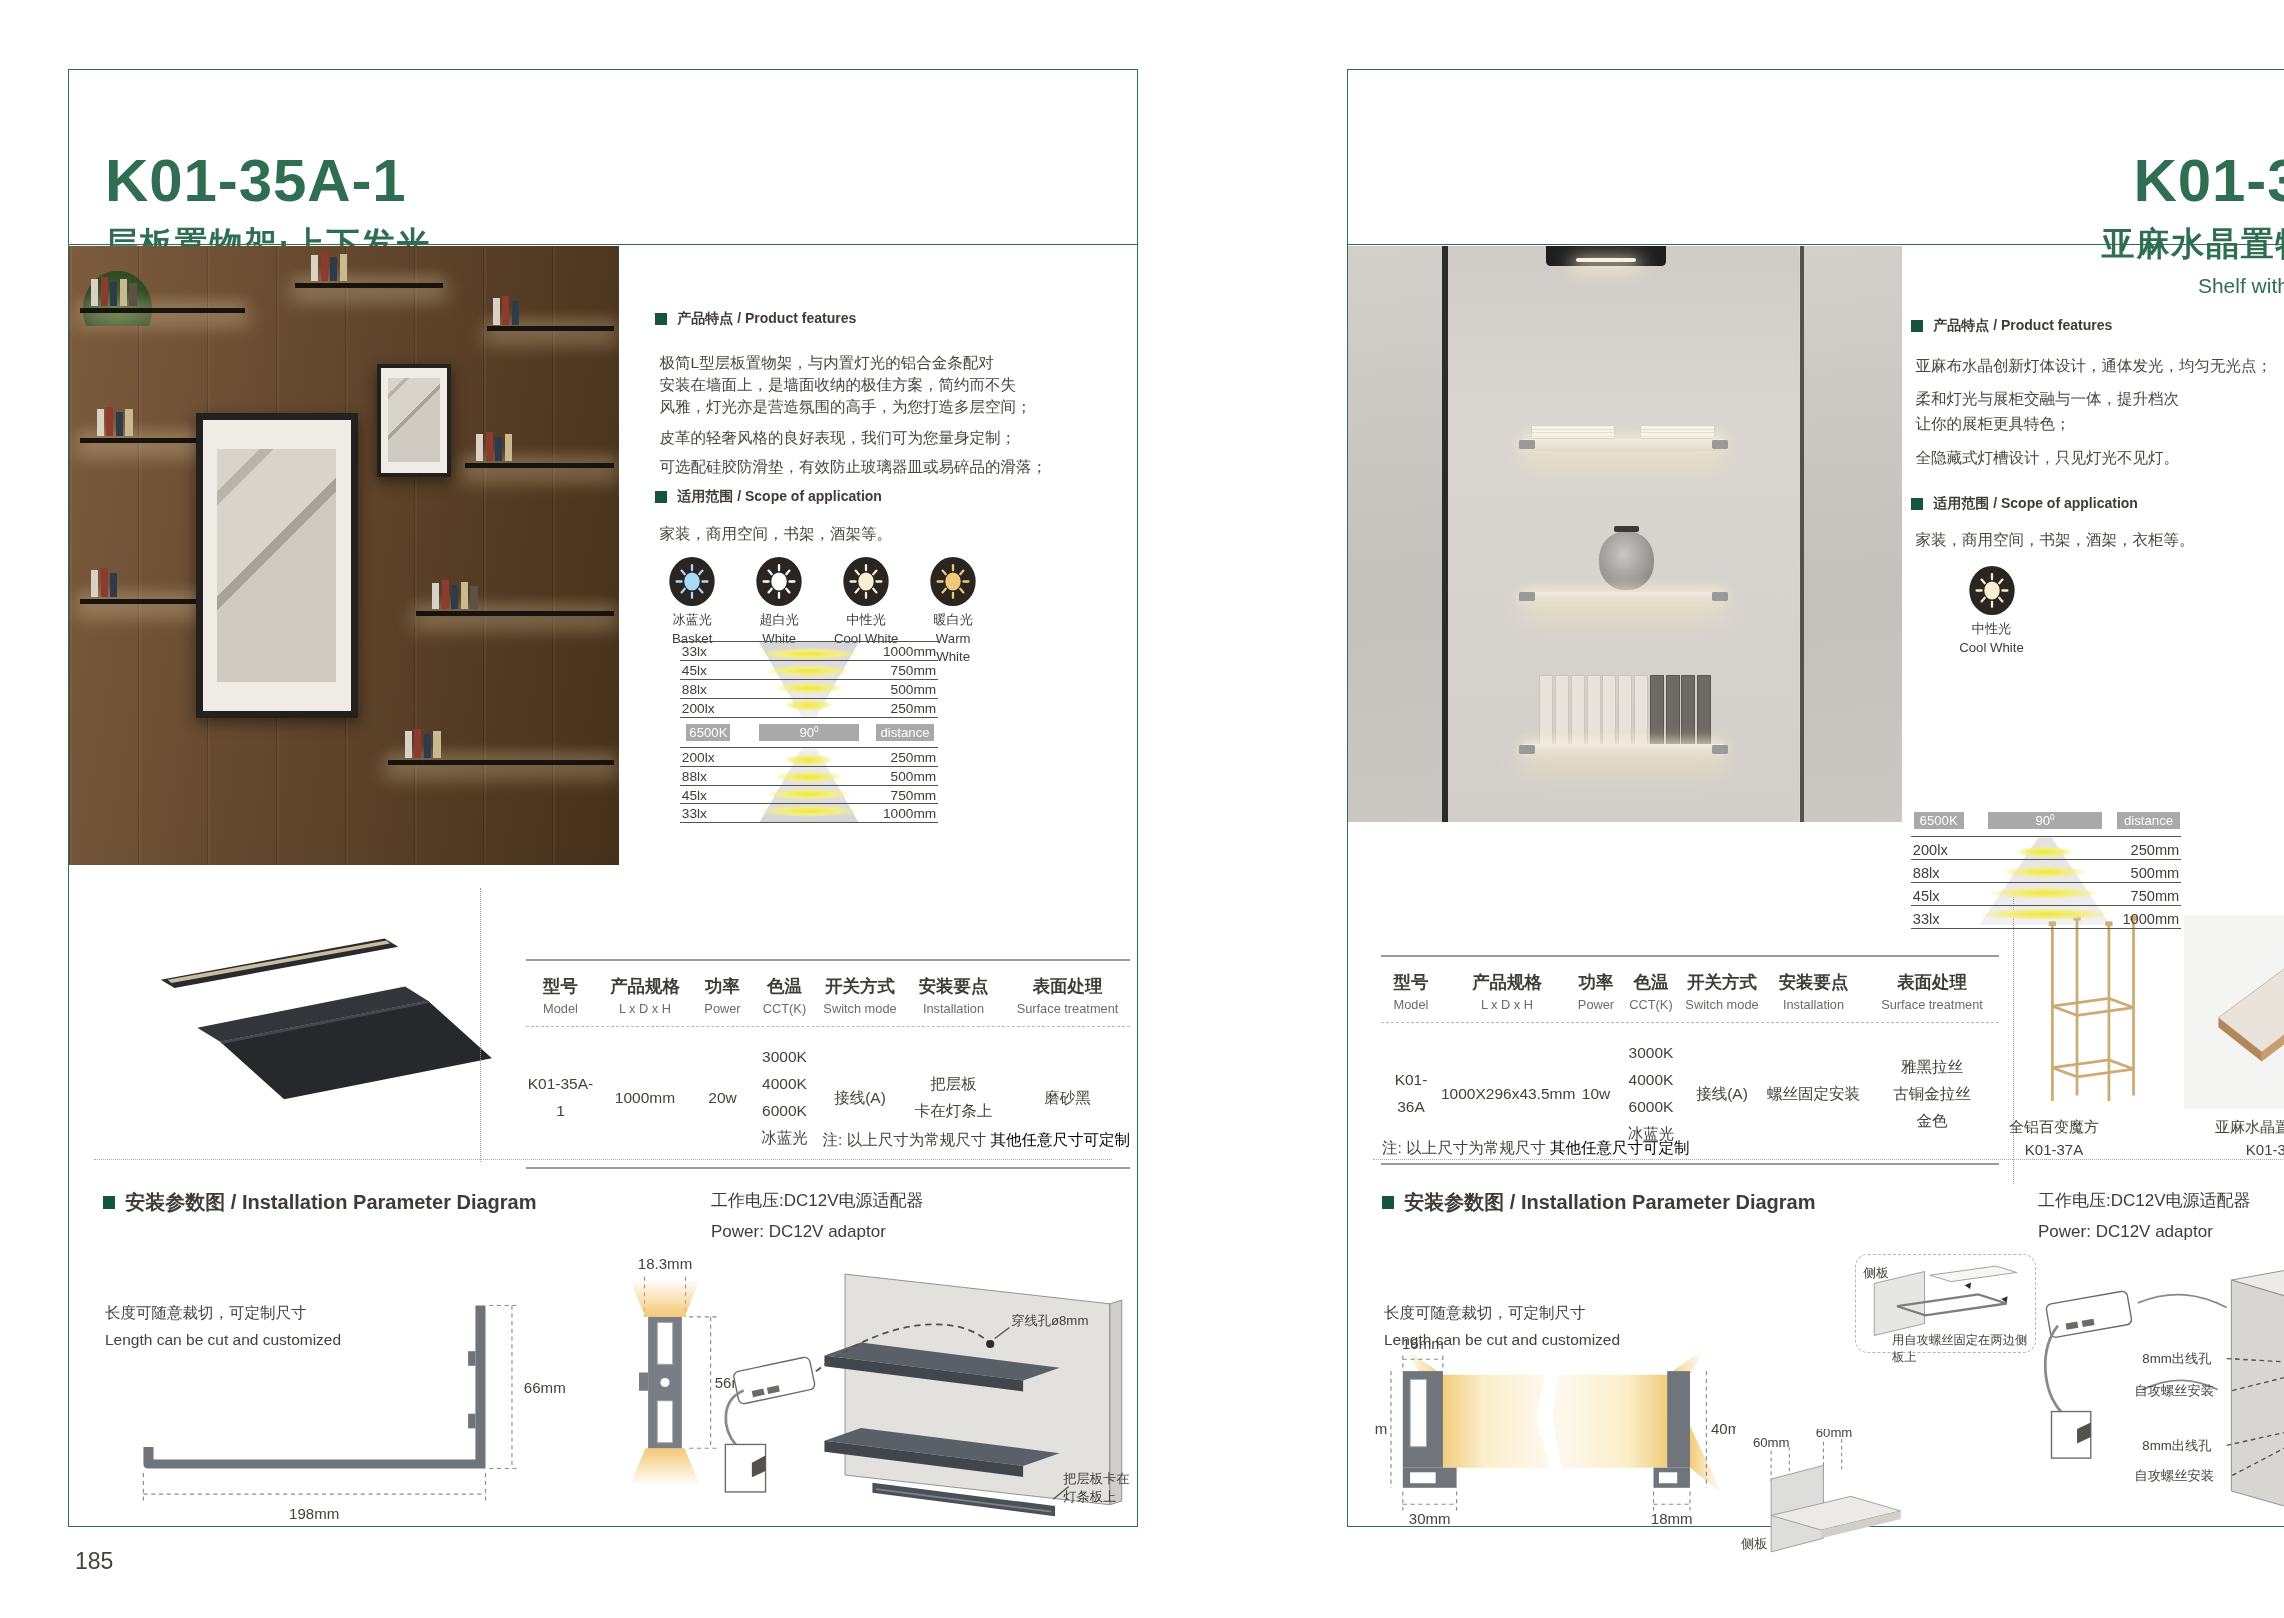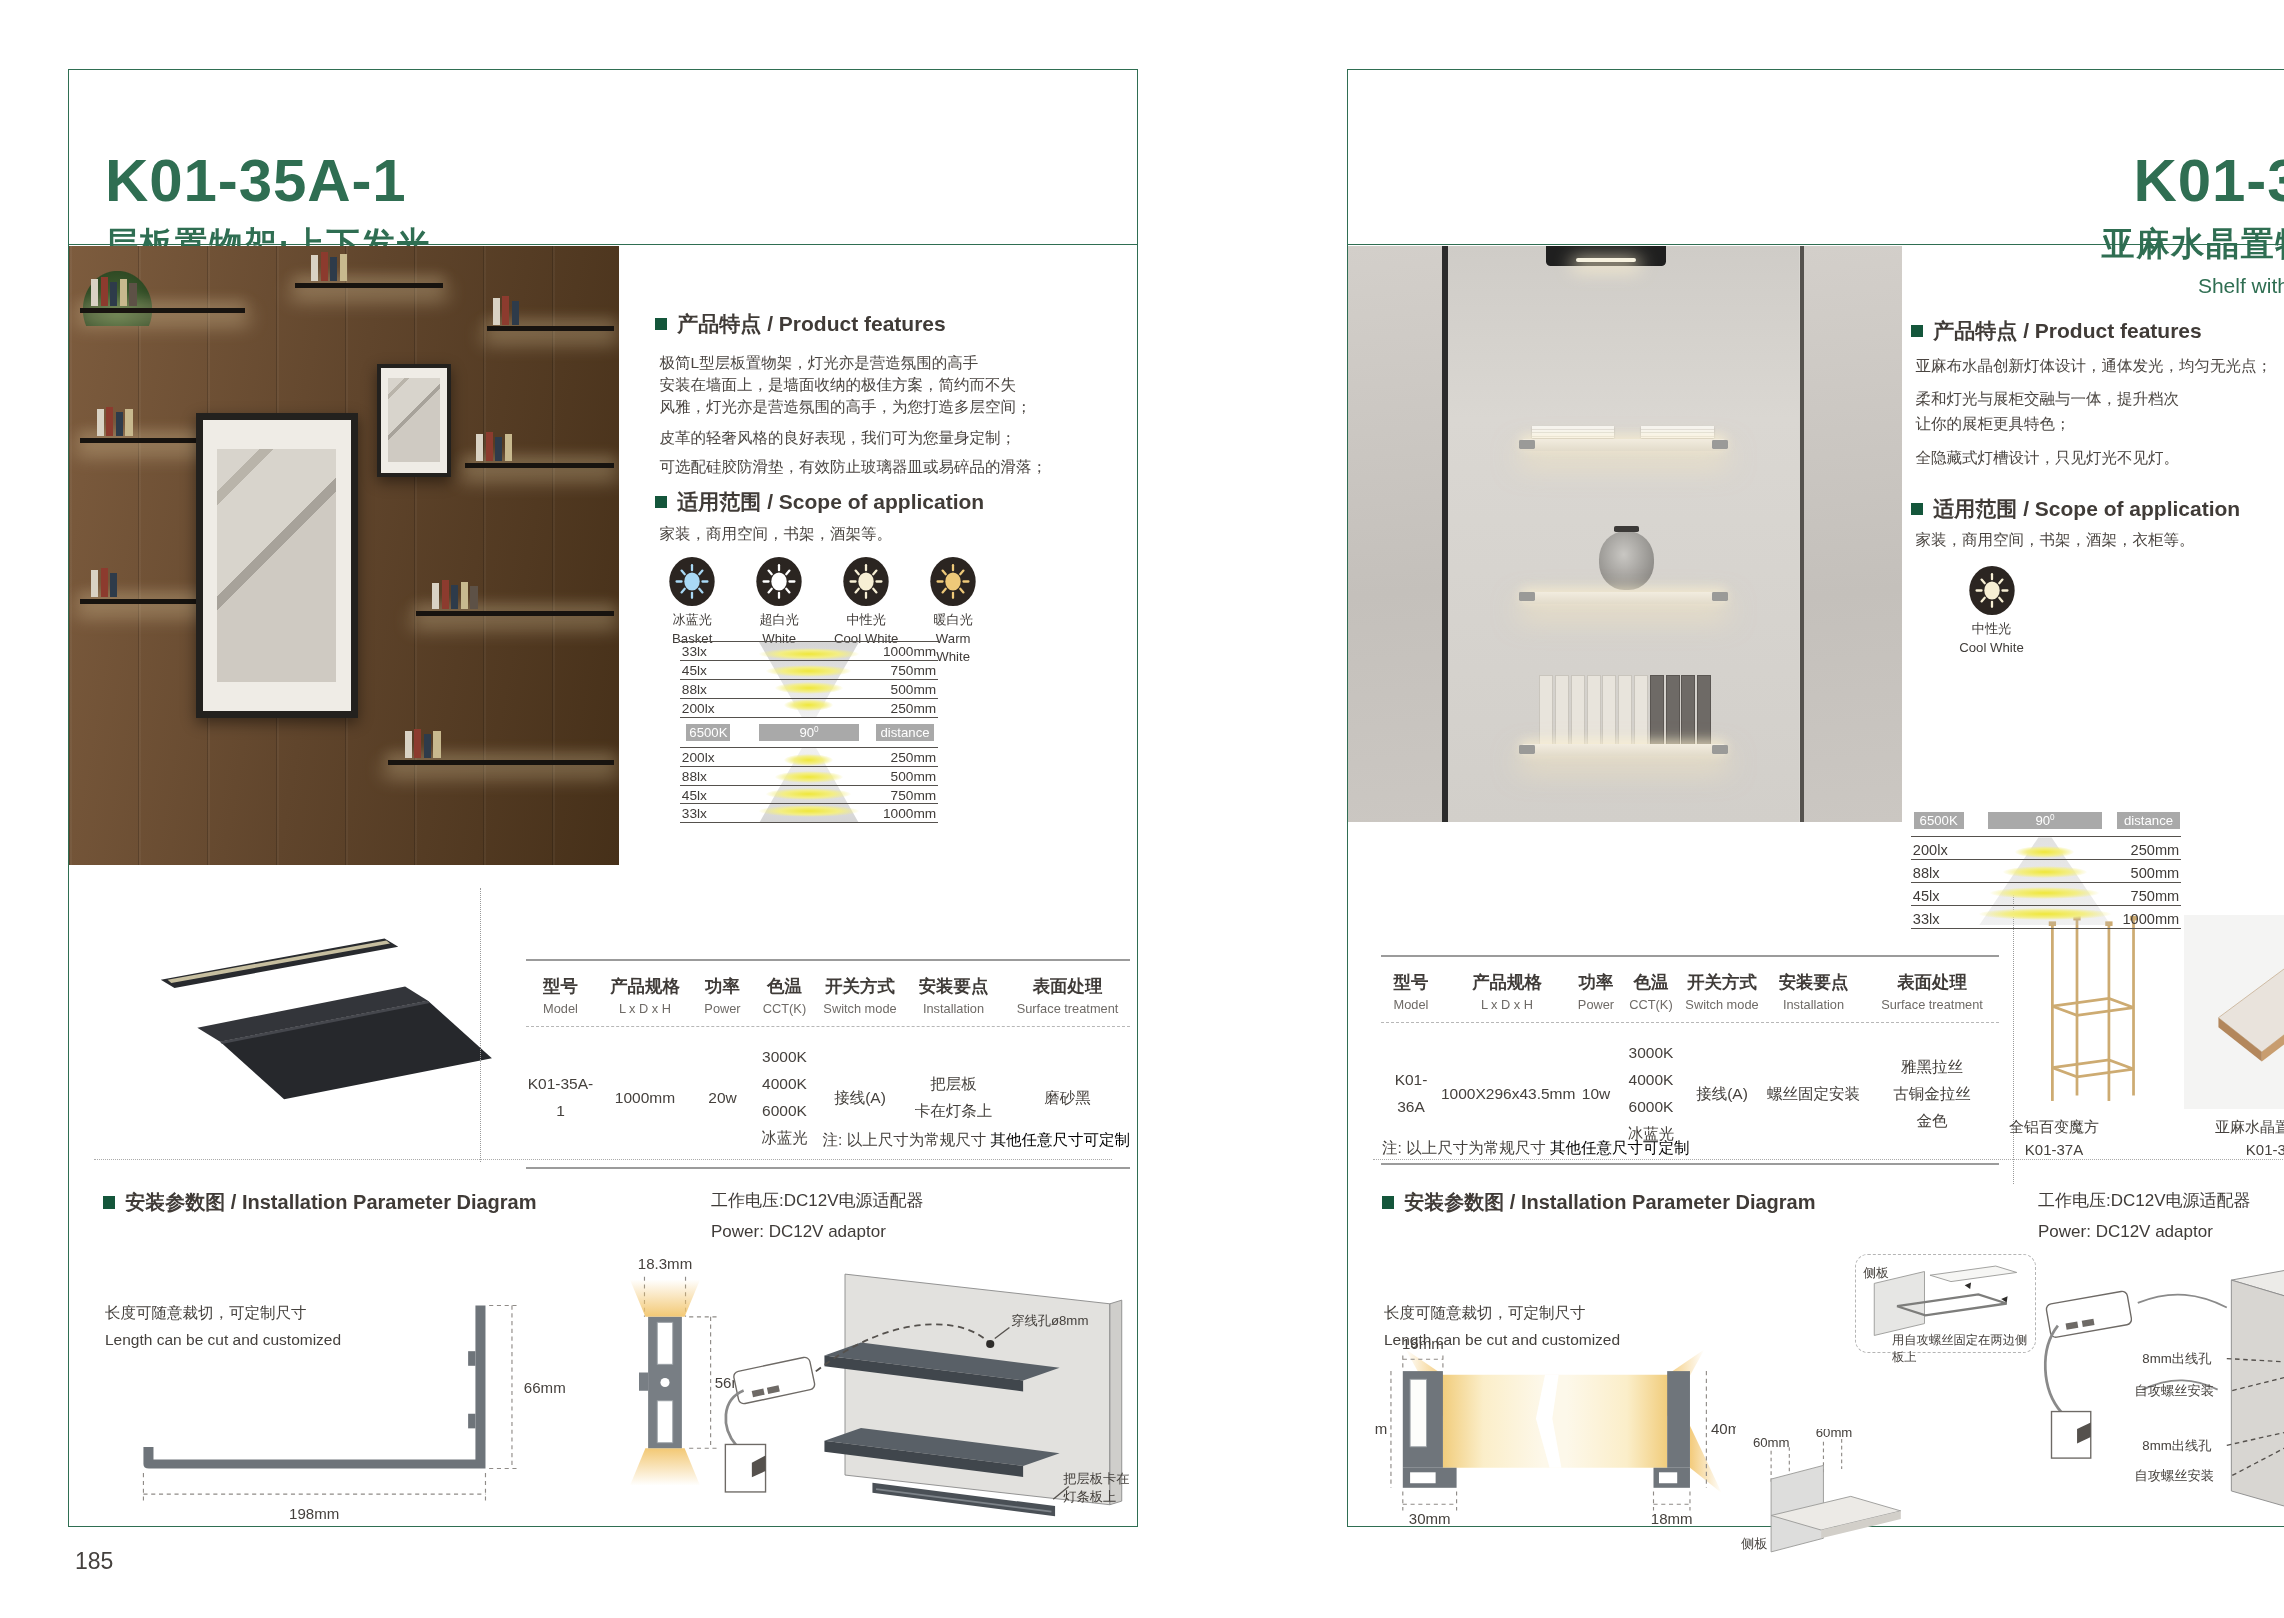--- a/index.html
+++ b/index.html
@@ -34,21 +34,21 @@
   .rshelf{position:absolute;left:21%;width:58%;height:12px;background:linear-gradient(180deg,#f2ecdf,#e2dbca);border-radius:1.8px;box-shadow:0 -2.7px 12px 0.9px rgba(255,244,210,.65),0 12px 27px 2.7px rgba(255,238,190,.5);}
   .rshelf::before,.rshelf::after{content:"";position:absolute;top:0.9px;width:15.5px;height:9px;background:#9a9a98;border-radius:1.4px;}
   .rshelf::before{left:-2.7px}.rshelf::after{right:-2.7px}
   .vase{position:absolute;width:55px;height:59px;background:radial-gradient(ellipse at 45% 40%,#c9c7c3,#8f8d89 75%);border-radius:48% 48% 46% 46%;}
   .vase::after{content:"";position:absolute;left:28%;top:-5.5px;width:44%;height:6.4px;background:#3c3a38;border-radius:1.8px;}
   .stack{position:absolute;height:12px;width:82px;background:repeating-linear-gradient(180deg,#f6f5f2 0 2.7px,#dddbd6 2.7px 3.7px);box-shadow:0 0.9px 1.8px rgba(0,0,0,.2);}
   .rbooks{position:absolute;display:flex;gap:1.8px;align-items:flex-end;}
   .rbooks span{display:block;width:12px;height:69px;background:#e8e4dc;border:0.5px solid #c9c5bd;}
   .rbooks span:nth-child(n+8){background:#6e6a66;border-color:#5a5652;}
   
-  .sec-head{position:absolute;display:flex;align-items:center;font-size:21px;font-weight:700;color:#403b37;white-space:nowrap;}
+  .sec-head{position:absolute;display:flex;align-items:center;font-size:14px;font-weight:700;color:#403b37;white-space:nowrap;}
   .sec-head .sq{width:12.3px;height:12.3px;background:#14563b;margin-right:10px;flex:0 0 auto;}
   .p{position:absolute;font-size:15.5px;color:#4a4541;white-space:nowrap;}
   .col{position:absolute;}
   
   .icon-row{position:absolute;display:flex;gap:18px;}
   .cct{width:69px;text-align:center;font-size:13.2px;color:#3f3b38;line-height:1.4;}
   
   .pchart{position:absolute;width:258px;}
   .prows{position:relative;border-top:0.9px solid #55514d;}
   .prow{position:relative;height:17px;border-bottom:0.9px solid #55514d;display:flex;justify-content:space-between;align-items:flex-end;font-size:13.7px;color:#3f3b38;padding:0 1.8px 0.9px;z-index:2;}
@@ -164,21 +164,21 @@
     <div class="frm" style="left:56%;top:19%;width:12%;height:17%;border-width:4.6px;">
           <div class="art"></div>
         </div>
   </div>
 
   <div class="col" style="left:586px;top:176px;width:480px;height:621px;">
     <div class="sec-head" style="left:0;top:64px;">
       <span class="sq"></span>
       <span>产品特点 / Product features</span>
     </div>
-    <div class="p" style="left:4.6px;top:107px;">极简L型层板置物架，灯光亦是营造氛围的高手</div>
+    <div class="p" style="left:4.6px;top:107px;">极简L型层板置物架，与内置灯光的铝合金条配对</div>
     <div class="p" style="left:4.6px;top:129px;">安装在墙面上，是墙面收纳的极佳方案，简约而不失</div>
     <div class="p" style="left:4.6px;top:151px;">风雅，灯光亦是营造氛围的高手，为您打造多层空间；</div>
     <div class="p" style="left:4.6px;top:182px;">皮革的轻奢风格的良好表现，我们可为您量身定制；</div>
     <div class="p" style="left:4.6px;top:211px;">可选配硅胶防滑垫，有效防止玻璃器皿或易碎品的滑落；</div>
     <div class="sec-head" style="left:0;top:242px;">
       <span class="sq"></span>
       <span>适用范围 / Scope of application</span>
     </div>
     <div class="p" style="left:4.6px;top:278px;">家装，商用空间，书架，酒架等。</div>
 

